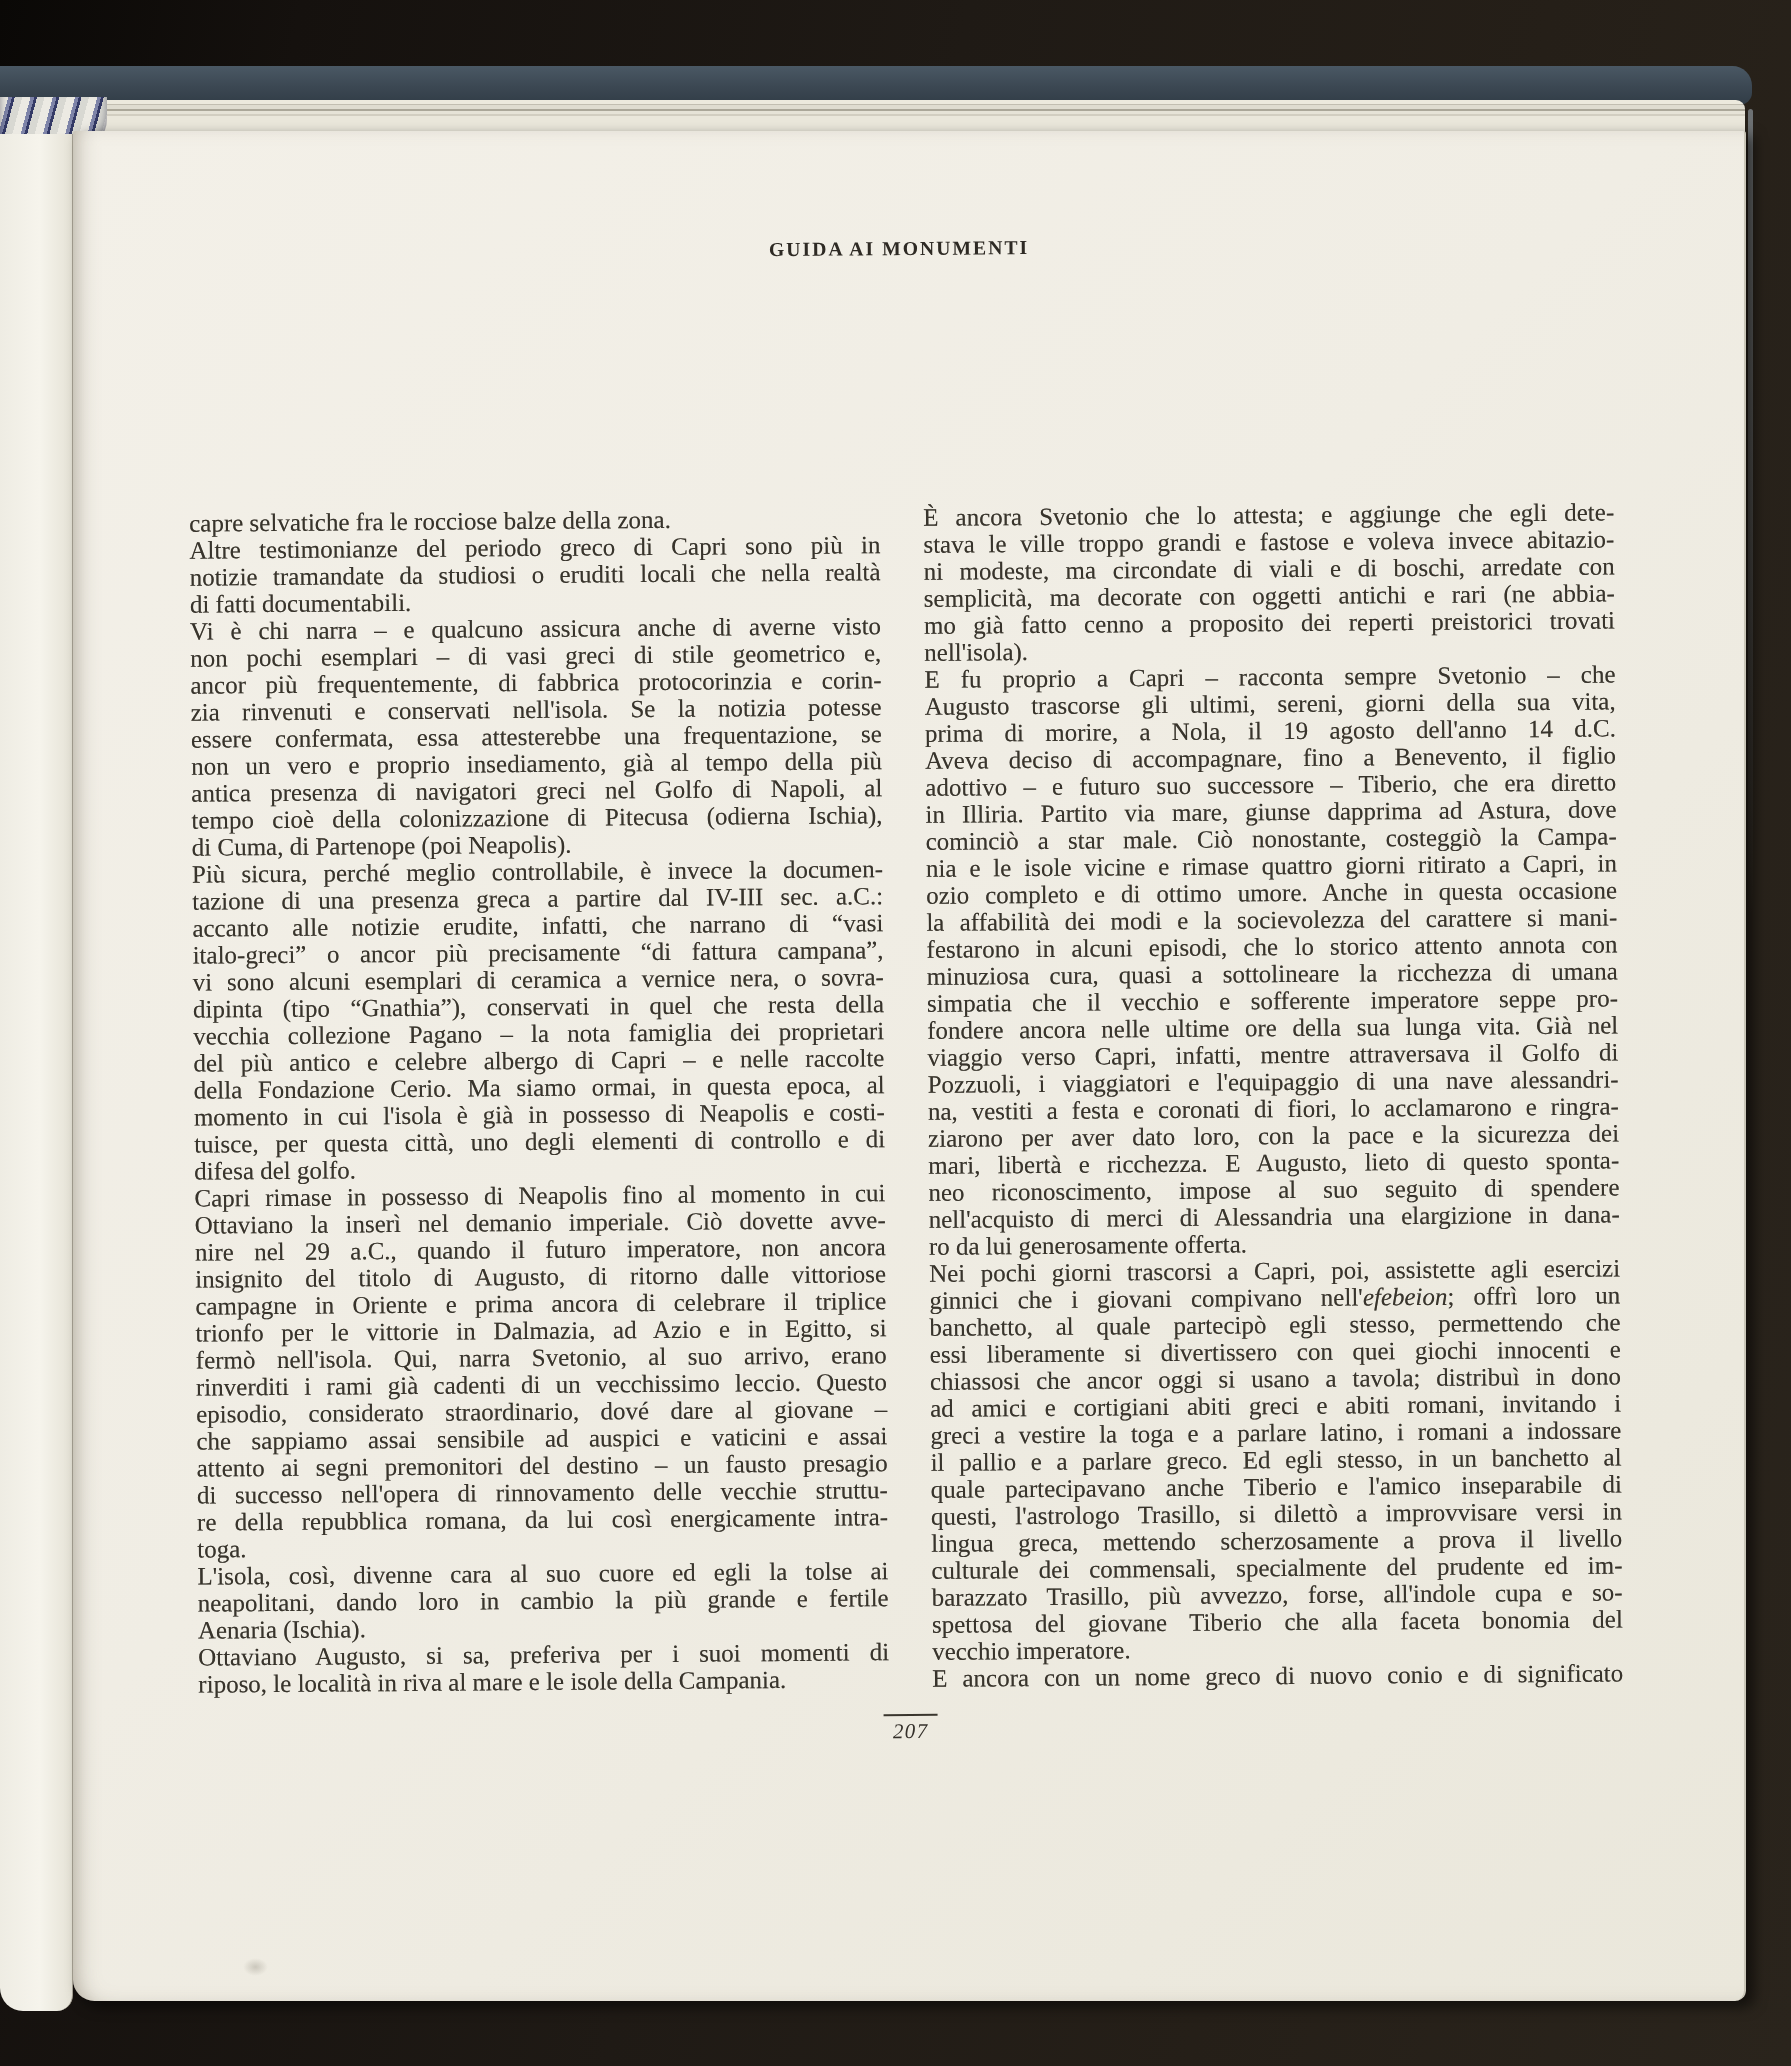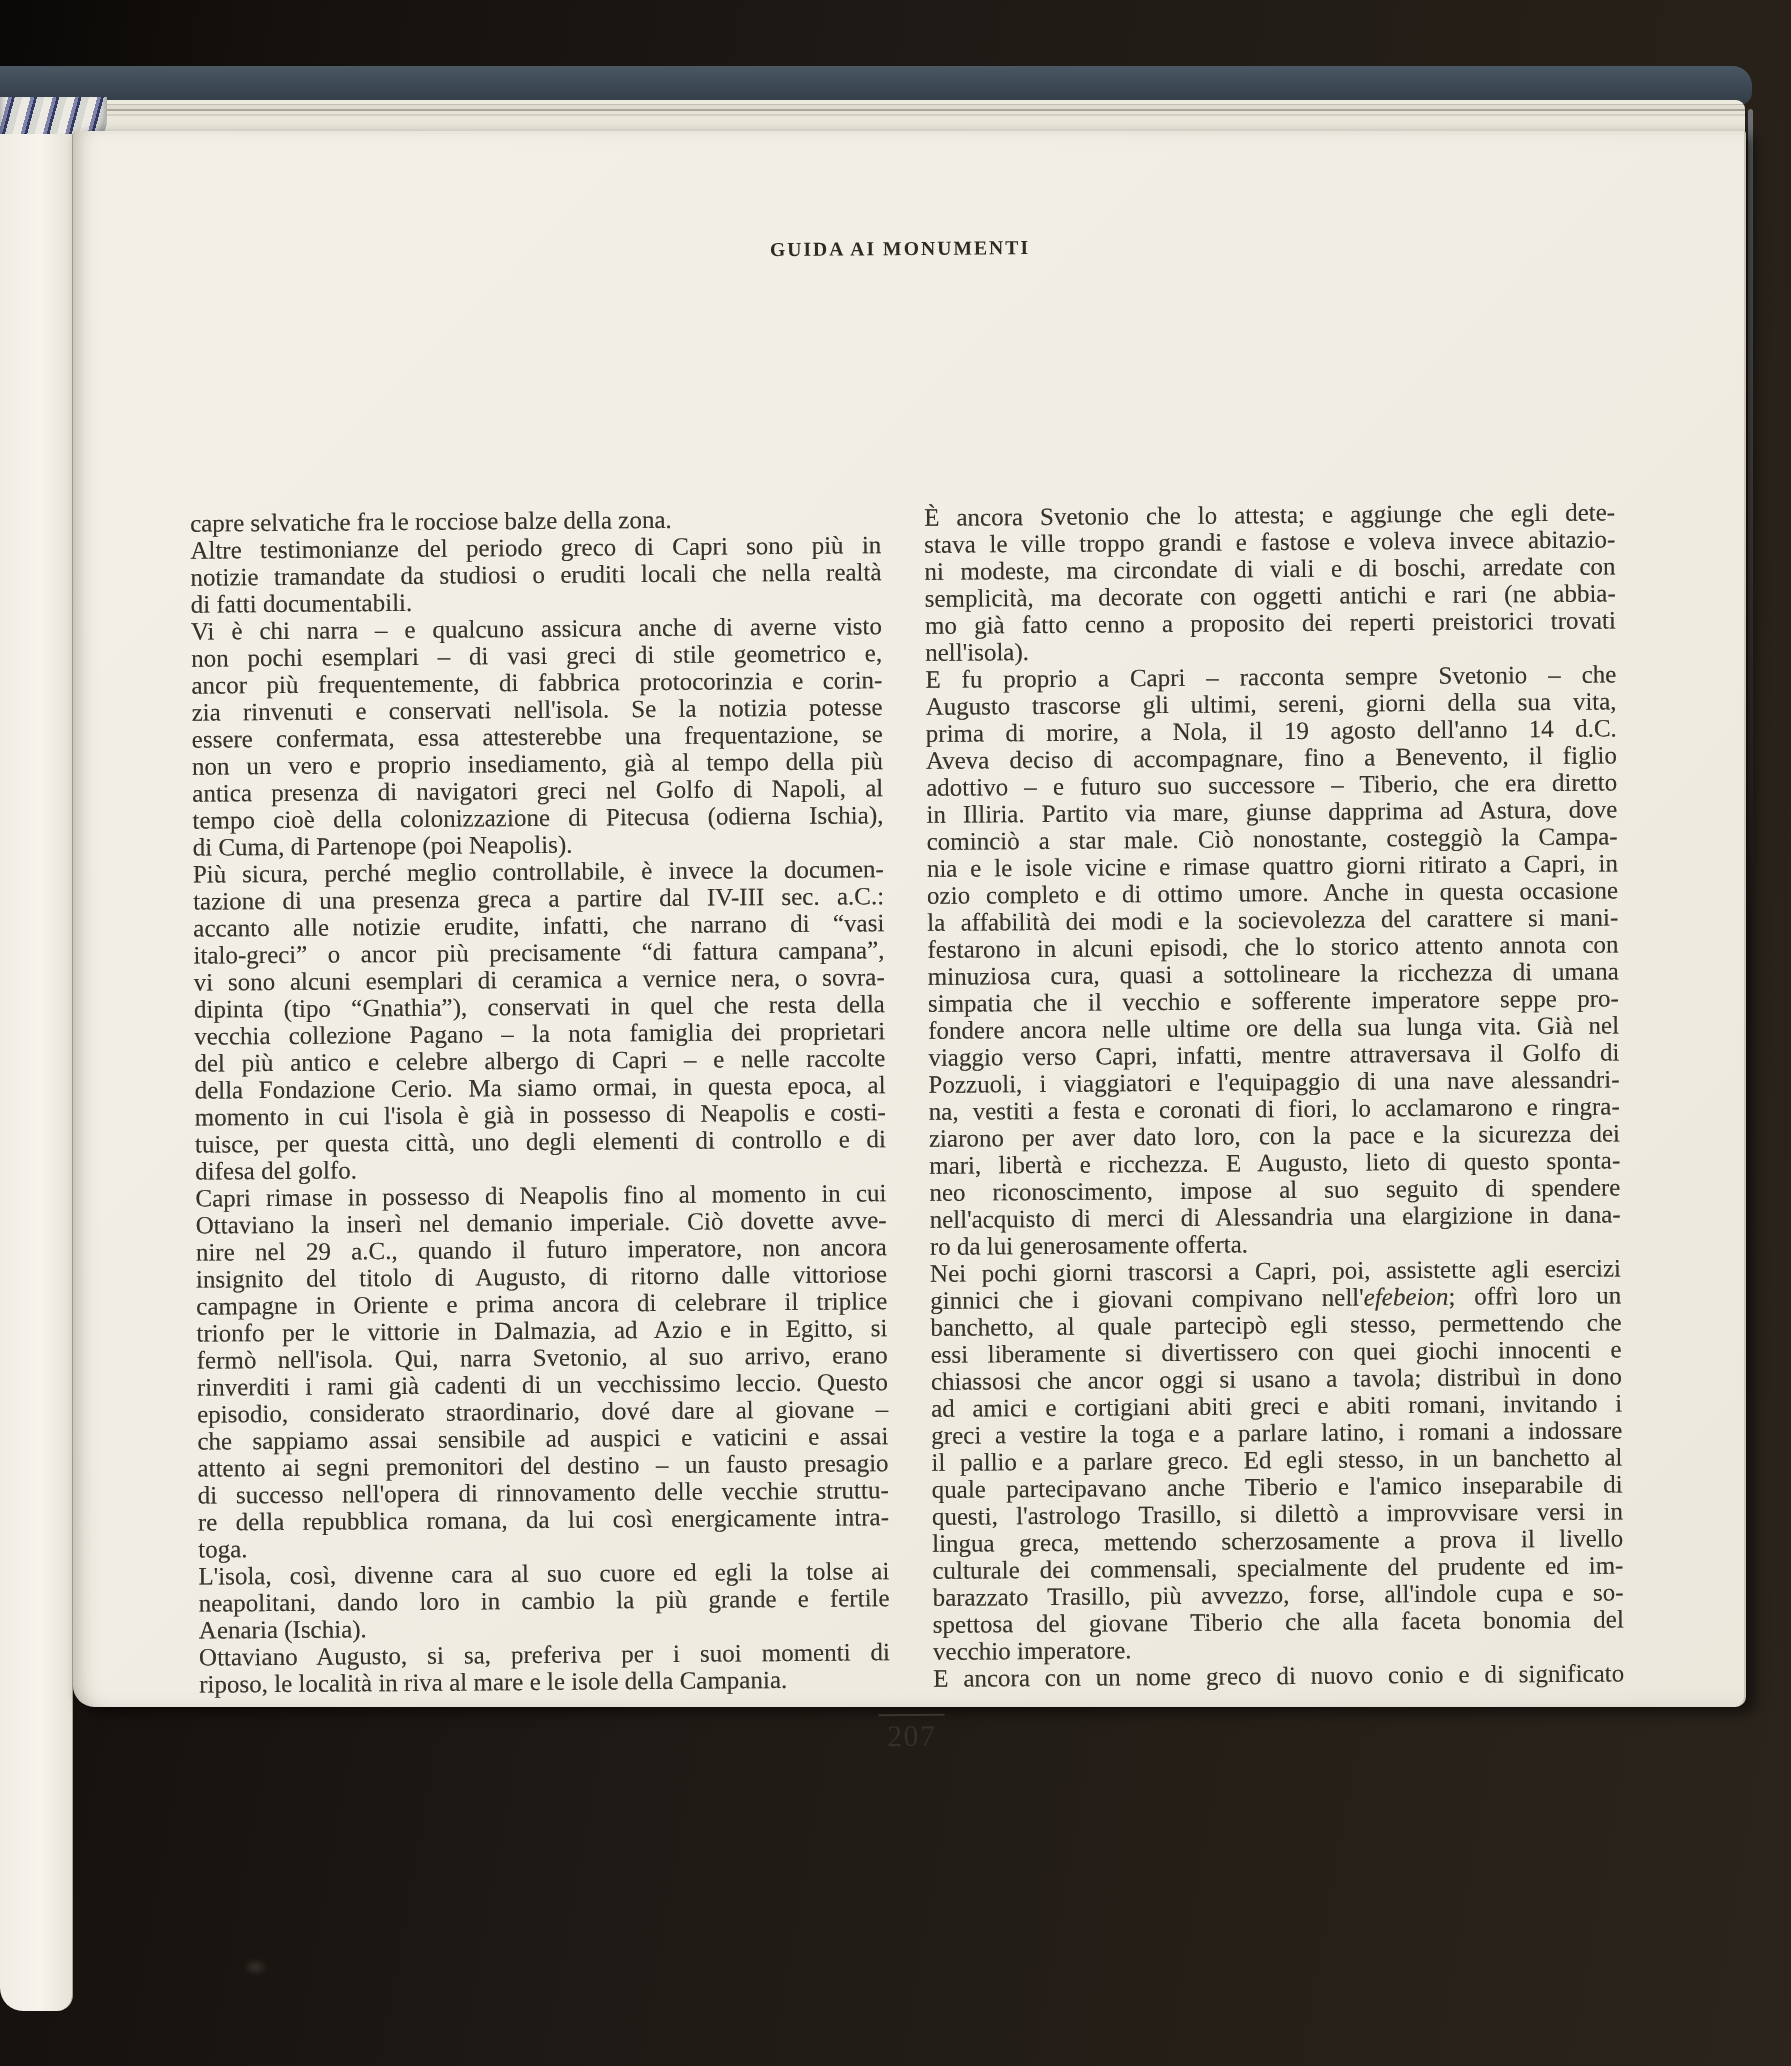--- a/index.html
+++ b/index.html
@@ -15,42 +15,42 @@
     background:repeating-linear-gradient(180deg,#ece9dd 0 3.6px,#c2beb1 3.6px 5.4px,#dfdcd0 5.4px 9px,#aba799 9px 10.7px,#e6e3d7 10.7px 14.3px,#d2cec1 14.3px 16px,#eae7db 16px 38px);
     border-radius:0 9px 0 0;}
   .stitches{position:absolute;left:0;top:97px;width:107px;height:54px;
     background:repeating-linear-gradient(105deg,#eceae3 0 8px,#7e84a8 8px 11.6px,#343a66 11.6px 14.3px,#d8d8d2 14.3px 21.5px);
     border-radius:0 0 32px 9px;box-shadow:inset 0 -7.2px 9px rgba(35,38,62,.5);}
   .top-shadow-line{position:absolute;left:287px;top:131px;width:1236px;height:5.4px;
     background:#3b3e33;border-radius:2.7px;opacity:.8;}
   .facing-strip{position:absolute;left:0;top:134px;width:72px;height:1877px;
     background:linear-gradient(90deg,#eeece3 0%,#f6f4ec 55%,#e5e2d6 100%);
     border-right:1.8px solid #a8a395;border-radius:0 0 16px 23px;}
-  .page{position:absolute;left:73px;top:131px;width:1671px;height:1576px;
+  .page{position:absolute;left:73px;top:131px;width:1671px;height:1870px;
     background:linear-gradient(135deg,#f3f0e8 0%,#f0ede4 45%,#eae7db 100%);
     border-right:2.7px solid #c9c5b7;
     border-radius:1.8px 2.7px 10.7px 21.5px;
     box-shadow:inset 14.3px 0 25px -14.3px rgba(110,100,82,.6), 7.2px 5.4px 12.5px rgba(0,0,0,.55);}
   .edge-glint{position:absolute;left:1748px;top:109px;width:5.4px;height:806px;
     background:linear-gradient(180deg,rgba(168,180,190,.55),rgba(168,180,190,0));border-radius:2.7px;}
   .smudge{position:absolute;left:170px;top:1827px;width:25px;height:18px;
     background:radial-gradient(ellipse at center,rgba(120,115,100,.3),transparent 70%);}
   .print{position:absolute;left:0;top:0;width:100%;height:100%;
     transform:rotate(-0.45deg);transform-origin:50% 40%;color:#38342c;}
   .running-header{position:absolute;left:119px;top:106px;width:1424px;text-align:center;
     font-weight:bold;font-size:19.7px;letter-spacing:2px;color:#2e2a24;}
   .columns{position:absolute;left:119px;top:373px;display:flex;gap:43px;}
   .col{width:691px;font-size:25px;line-height:27px;
     text-shadow:0 0 0.5px rgba(56,52,44,.55);}
   .line{text-align:justify;text-align-last:justify;}
   .line.last{text-align-last:left;}
   .it{font-style:italic;margin-top:20px;}
   .pagenum-row{position:absolute;left:119px;top:1583px;width:1424px;text-align:center;}
   .pagenum-row span{display:inline-block;border-top:2.7px solid #3a362e;
-    padding:2.7px 9px 0;font-size:30px;letter-spacing:1.3px;color:#34302a;}
+    padding:2.7px 9px 0;font-size:21px;letter-spacing:1.3px;color:#34302a;font-style:italic;}
 </style>
 </head>
 <body>
 
 <div class="cover-band"></div>
 <div class="page-stack"></div>
 <div class="stitches"></div>
 <div class="top-shadow-line"></div>
 <div class="facing-strip"></div>
 <div class="edge-glint"></div>

